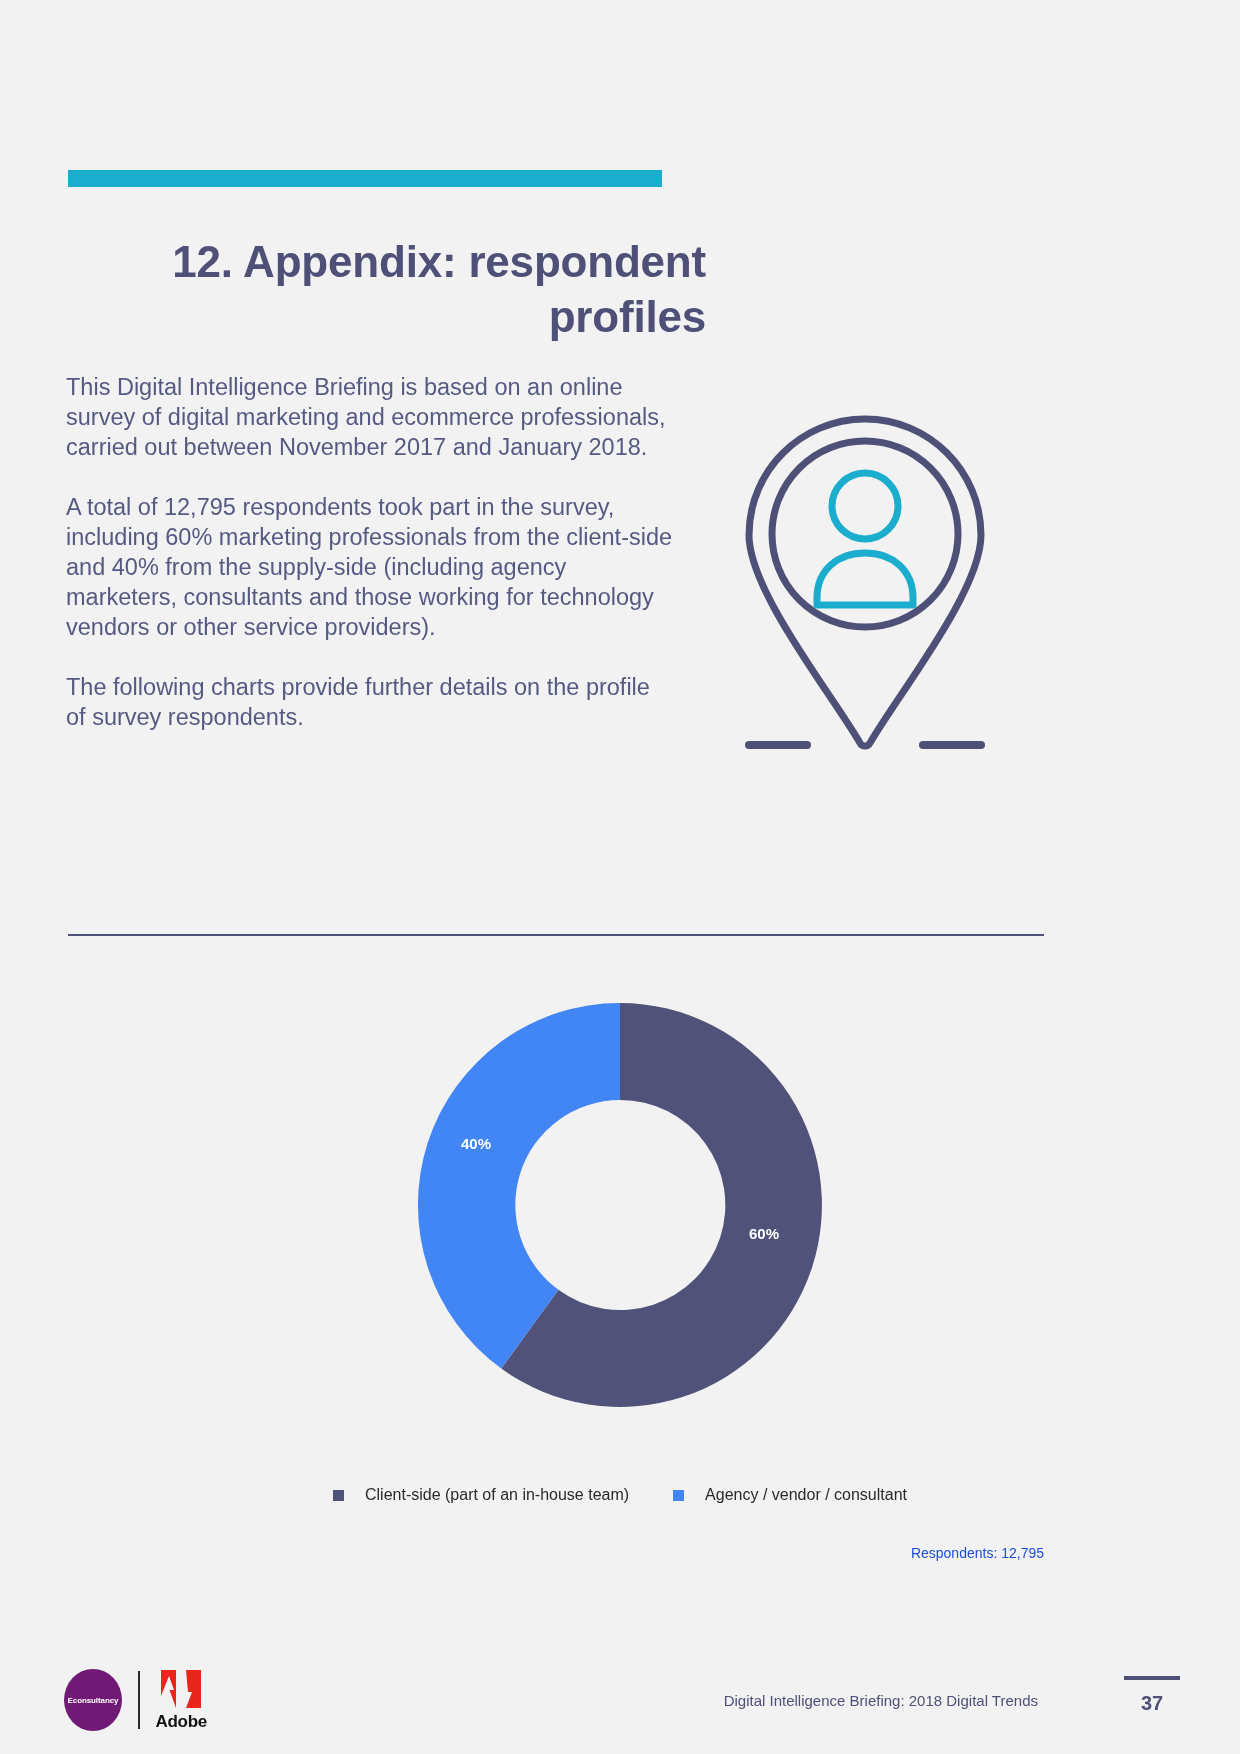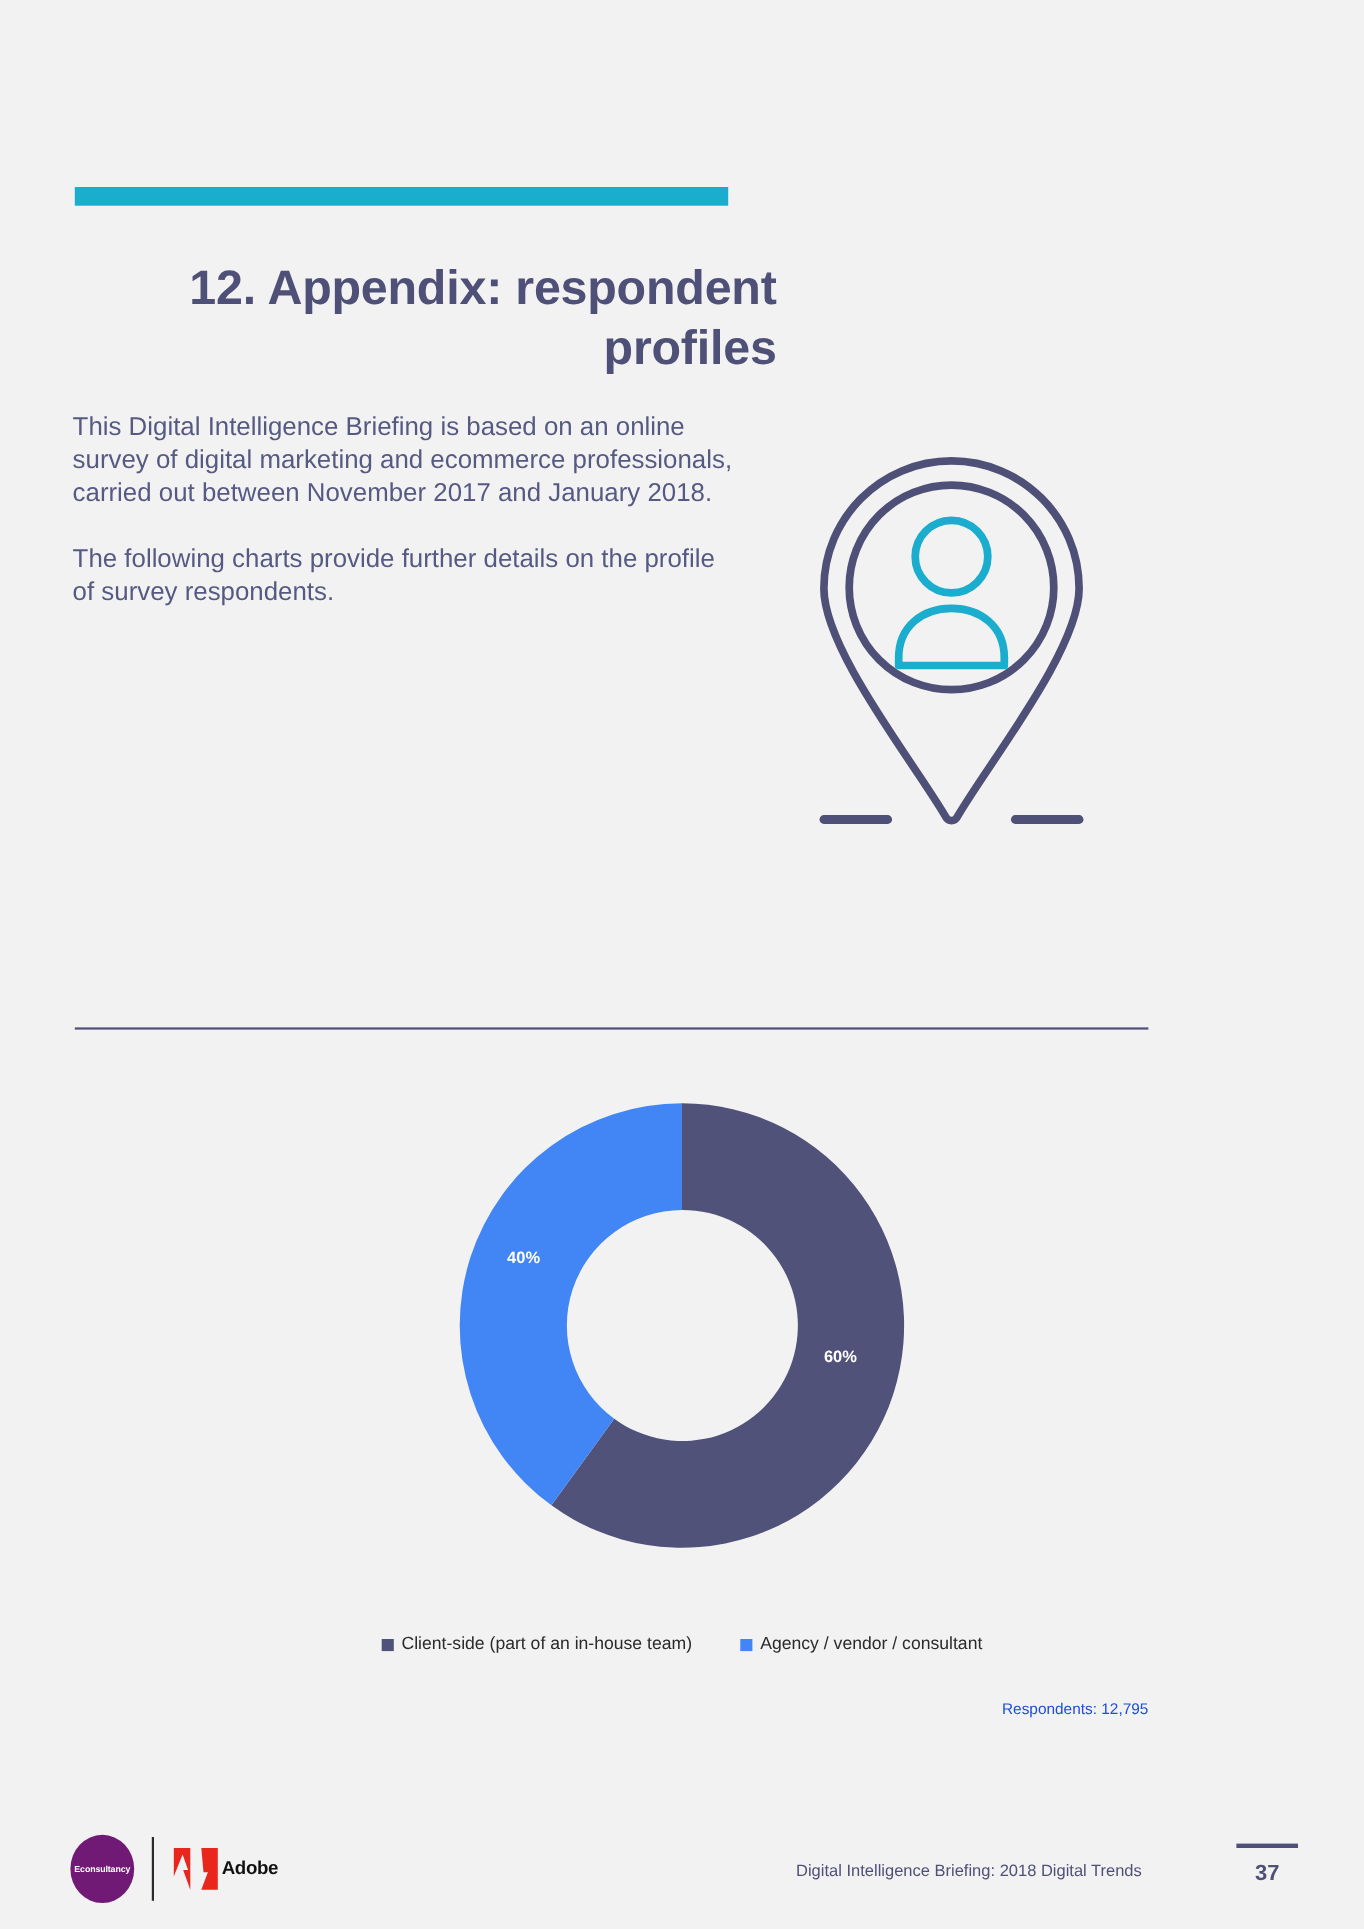--- a/index.html
+++ b/index.html
@@ -120,21 +120,21 @@
     display: flex;
     justify-content: center;
     align-items: center;
     gap: 44px;
     font-size: 16px;
     color: #2a2a2a;
   }
   .legend-item {
     display: flex;
     align-items: center;
-    gap: 7px;
+    gap: 21px;
     white-space: nowrap;
   }
   .legend-swatch {
     width: 11px;
     height: 11px;
     display: inline-block;
     flex: 0 0 auto;
   }
   .legend-label { line-height: 1; }
 
@@ -179,21 +179,21 @@
     font-weight: 700;
     letter-spacing: -0.1px;
   }
   .logo-divider {
     width: 1.5px;
     height: 58px;
     background: #2a2a2a;
   }
   .adobe-logo {
     display: flex;
-    flex-direction: row;
+    flex-direction: column;
     align-items: center;
     gap: 2px;
     text-align: right;
   }
   .adobe-logo .adobe-word {
     font-size: 17px;
     font-weight: 700;
     color: #111;
     letter-spacing: -0.3px;
   }
@@ -227,20 +227,21 @@
 </head>
 <body>
 
 <div class="page">
 
   <div class="accent-bar"></div>
   <h1 class="page-title">12. Appendix: respondent profiles</h1>
 
   <div class="intro">
     <p>This Digital Intelligence Briefing is based on an online survey of digital marketing and ecommerce professionals, carried out between November 2017 and January 2018.</p>
+    <p>A total of 12,795 respondents took part in the survey, including 60% marketing professionals from the client-side and 40% from the supply-side (including agency marketers, consultants and those working for technology vendors or other service providers).</p>
     <p>The following charts provide further details on the profile of survey respondents.</p>
   </div>
 
   <div class="pin-illustration">
     <svg width="260" height="370" viewBox="0 0 260 370" xmlns="http://www.w3.org/2000/svg">
 
       <path d="M130 14
                C 66 14, 14 66, 14 130
                C 14 186, 96 288, 125 338
                C 127 342, 133 342, 135 338

